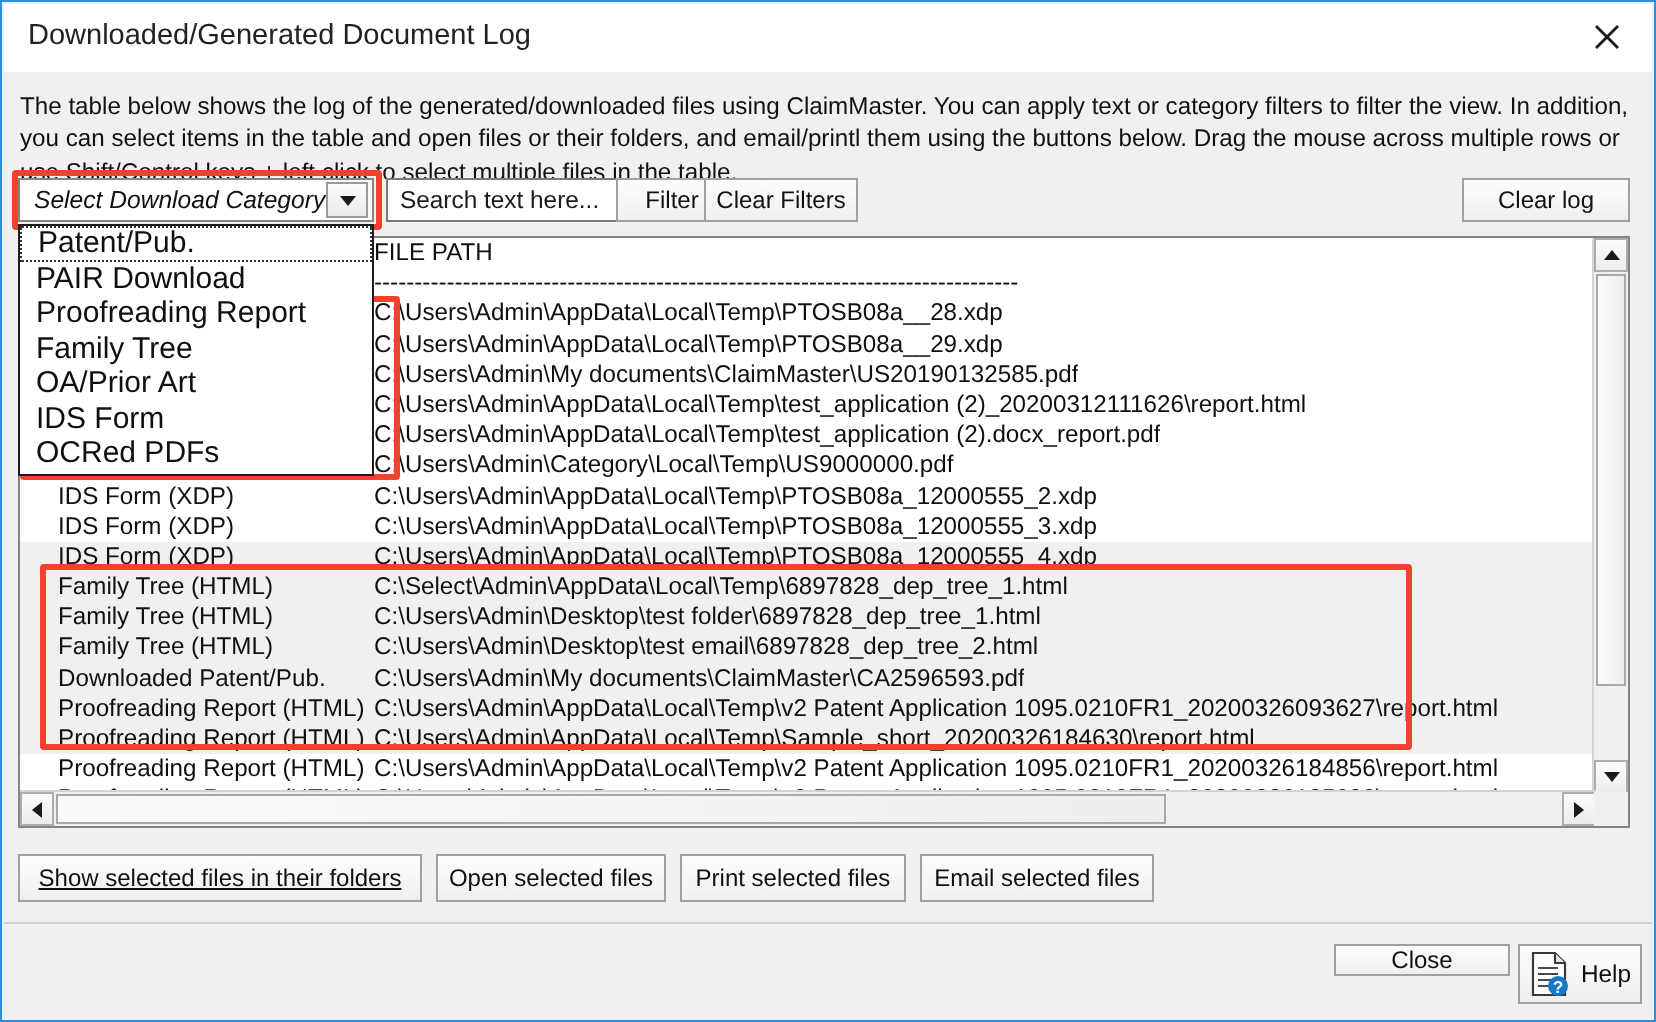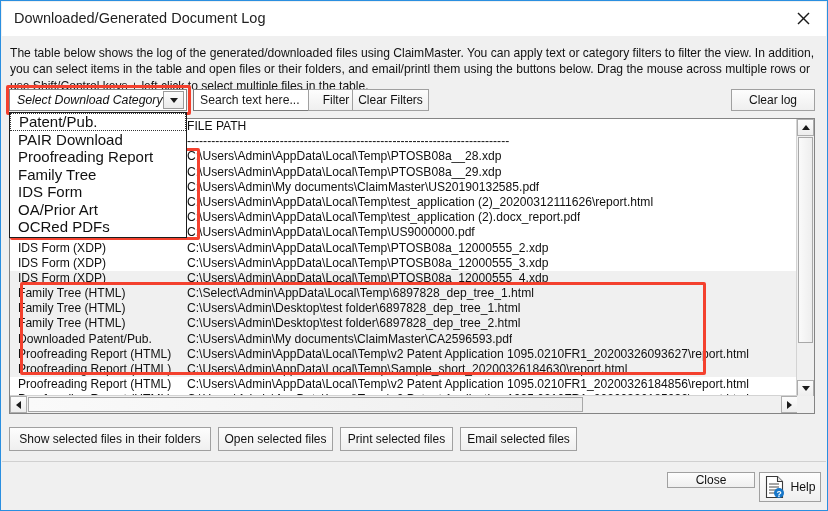--- a/index.html
+++ b/index.html
@@ -156,21 +156,21 @@
     height: 15.2px;
     white-space: nowrap;
     font-size: 12.1px;
     color: #101010;
     line-height: 15.2px;
   }
   .trow.sel { background: #f0f0f0; }
   .c-cat {
     display: inline-block;
     width: 177px;
-    padding-left: 8px;
+    padding-left: 19px;
     box-sizing: border-box;
     overflow: hidden;
     vertical-align: top;
   }
   .c-path {
     display: inline-block;
     vertical-align: top;
     overflow: hidden;
   }
   .hdr { color: #101010; }
@@ -205,21 +205,21 @@
     background: linear-gradient(90deg,#fafafa,#eeeeee);
     border: 1px solid #a8a8a8;
     cursor: pointer;
   }
   .tri-up { width:0;height:0;border-left:4px solid transparent;border-right:4px solid transparent;border-bottom:5px solid #1a1a1a;}
   .tri-left { width:0;height:0;border-top:4px solid transparent;border-bottom:4px solid transparent;border-right:5px solid #1a1a1a;}
   .tri-right{ width:0;height:0;border-top:4px solid transparent;border-bottom:4px solid transparent;border-left:5px solid #1a1a1a;}
 
   
   #bottom-btns .toolbar-btn { height: 24px; }
-  #b-show  { left: 7px;   top: 391px; width: 202px; }
+  #b-show  { left: 7px;   top: 391px; width: 202px; text-decoration: underline; }
   #b-open  { left: 216px; top: 391px; width: 115px; }
   #b-print { left: 338px; top: 391px; width: 113px; }
   #b-email { left: 458px; top: 391px; width: 117px; }
 
   #footer-sep {
     position:absolute; left:0; top: 425px; width: 824px; height:1px; background:#d0d0d0;
   }
   #b-close {
     left: 665px; top: 436px; width: 88px; height: 16px;
   }
@@ -310,27 +310,27 @@
         </div>
         <div class="trow">
           <span class="c-cat hdr"></span><span class="c-path hdr">--------------------------------------------------------------------------------</span>
         </div>
         <div id="rows-host">
             <div class="trow"><span class="c-cat">IDS Form (XDP)</span><span class="c-path">C:\Users\Admin\AppData\Local\Temp\PTOSB08a__28.xdp</span></div>
             <div class="trow"><span class="c-cat">IDS Form (XDP)</span><span class="c-path">C:\Users\Admin\AppData\Local\Temp\PTOSB08a__29.xdp</span></div>
             <div class="trow"><span class="c-cat">Downloaded Patent/Pub.</span><span class="c-path">C:\Users\Admin\My documents\ClaimMaster\US20190132585.pdf</span></div>
             <div class="trow"><span class="c-cat">Proofreading Report (HTML)</span><span class="c-path">C:\Users\Admin\AppData\Local\Temp\test_application (2)_20200312111626\report.html</span></div>
             <div class="trow"><span class="c-cat">Proofreading Report (PDF)</span><span class="c-path">C:\Users\Admin\AppData\Local\Temp\test_application (2).docx_report.pdf</span></div>
-            <div class="trow"><span class="c-cat">Downloaded Patent/Pub.</span><span class="c-path">C:\Users\Admin\AppData\Local\Temp\US9000000.pdf</span></div>
+            <div class="trow"><span class="c-cat">Downloaded Patent/Pub.</span><span class="c-path">C:\Users\Admin\Category\Local\Temp\US9000000.pdf</span></div>
             <div class="trow"><span class="c-cat">IDS Form (XDP)</span><span class="c-path">C:\Users\Admin\AppData\Local\Temp\PTOSB08a_12000555_2.xdp</span></div>
             <div class="trow"><span class="c-cat">IDS Form (XDP)</span><span class="c-path">C:\Users\Admin\AppData\Local\Temp\PTOSB08a_12000555_3.xdp</span></div>
             <div class="trow sel"><span class="c-cat">IDS Form (XDP)</span><span class="c-path">C:\Users\Admin\AppData\Local\Temp\PTOSB08a_12000555_4.xdp</span></div>
             <div class="trow sel"><span class="c-cat">Family Tree (HTML)</span><span class="c-path">C:\Select\Admin\AppData\Local\Temp\6897828_dep_tree_1.html</span></div>
             <div class="trow sel"><span class="c-cat">Family Tree (HTML)</span><span class="c-path">C:\Users\Admin\Desktop\test folder\6897828_dep_tree_1.html</span></div>
-            <div class="trow sel"><span class="c-cat">Family Tree (HTML)</span><span class="c-path">C:\Users\Admin\Desktop\test folder\6897828_dep_tree_2.html</span></div>
+            <div class="trow sel"><span class="c-cat">Family Tree (HTML)</span><span class="c-path">C:\Users\Admin\Desktop\test email\6897828_dep_tree_2.html</span></div>
             <div class="trow sel"><span class="c-cat">Downloaded Patent/Pub.</span><span class="c-path">C:\Users\Admin\My documents\ClaimMaster\CA2596593.pdf</span></div>
             <div class="trow sel"><span class="c-cat">Proofreading Report (HTML)</span><span class="c-path">C:\Users\Admin\AppData\Local\Temp\v2 Patent Application 1095.0210FR1_20200326093627\report.html</span></div>
             <div class="trow sel"><span class="c-cat">Proofreading Report (HTML)</span><span class="c-path">C:\Users\Admin\AppData\Local\Temp\Sample_short_20200326184630\report.html</span></div>
             <div class="trow"><span class="c-cat">Proofreading Report (HTML)</span><span class="c-path">C:\Users\Admin\AppData\Local\Temp\v2 Patent Application 1095.0210FR1_20200326184856\report.html</span></div>
             <div class="trow"><span class="c-cat">Proofreading Report (HTML)</span><span class="c-path">C:\Users\Admin\AppData\Local\Temp\v2 Patent Application 1095.0210FR1_20200326185032\report.html</span></div>
           </div>
       </div>
 
       <div id="vscroll">
         <div class="sb-btn" style="position:absolute;left:0;top:0;width:17px;height:17px;">
@@ -352,22 +352,22 @@
           </div>
       </div>
       <div id="corner-box"></div>
     </div>
 
     <div id="dropdown">
         <div class="dd-item focus">Patent/Pub.</div>
         <div class="dd-item">PAIR Download</div>
         <div class="dd-item">Proofreading Report</div>
         <div class="dd-item">Family Tree</div>
+        <div class="dd-item">OA/Prior Art</div>
         <div class="dd-item">IDS Form</div>
-        <div class="dd-item">OA/Prior Art</div>
         <div class="dd-item">OCRed PDFs</div>
       </div>
 
     <div id="bottom-btns">
       <button class="toolbar-btn" id="b-show">Show selected files in their folders</button>
       <button class="toolbar-btn" id="b-open">Open selected files</button>
       <button class="toolbar-btn" id="b-print">Print selected files</button>
       <button class="toolbar-btn" id="b-email">Email selected files</button>
     </div>
 

